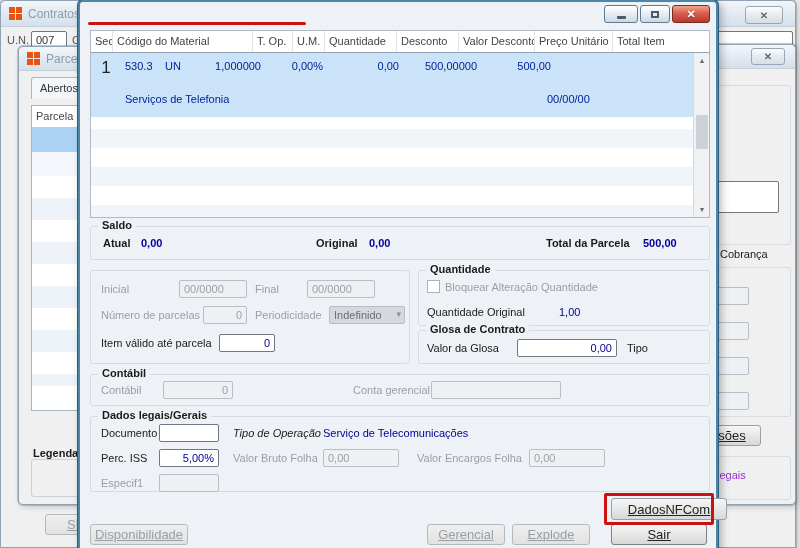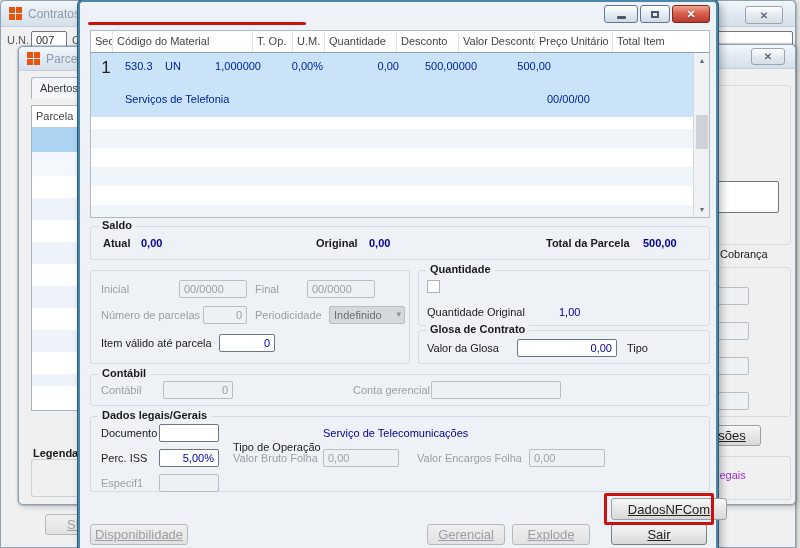--- a/index.html
+++ b/index.html
@@ -224,20 +224,21 @@
       <div class="field" style="left:112px;top:35px;width:44px;">0</div>
       <div class="lbl" style="left:164px;top:38px;">Periodicidade</div>
       <div class="field drop" style="left:238px;top:35px;width:76px;"><span>Indefinido</span><span class="chev">▾</span></div>
       <div class="lbl-b" style="left:10px;top:66px;">Item válido até parcela</div>
       <div class="field white" style="left:128px;top:63px;width:56px;">0</div>
     </div>
 
     <div class="gb" style="left:338px;top:268px;width:292px;height:56px;">
       <div class="gb-title">Quantidade</div>
       <div class="cb" style="left:8px;top:9px;"></div>
+      <div class="lbl" style="left:26px;top:10px;">Bloquear Alteração Quantidade</div>
       <div class="lbl-b" style="left:8px;top:35px;">Quantidade Original</div>
       <div class="lbl-b navy" style="left:140px;top:35px;">1,00</div>
     </div>
 
     <div class="gb" style="left:338px;top:328px;width:292px;height:34px;">
       <div class="gb-title">Glosa de Contrato</div>
       <div class="lbl-b" style="left:8px;top:11px;">Valor da Glosa</div>
       <div class="field white" style="left:98px;top:8px;width:100px;">0,00</div>
       <div class="lbl-b" style="left:208px;top:11px;">Tipo</div>
     </div>
@@ -247,21 +248,21 @@
       <div class="lbl" style="left:10px;top:9px;">Contábil</div>
       <div class="field" style="left:72px;top:6px;width:70px;">0</div>
       <div class="lbl" style="left:262px;top:9px;">Conta gerencial</div>
       <div class="field left" style="left:340px;top:6px;width:130px;"></div>
     </div>
 
     <div class="gb" style="left:10px;top:414px;width:620px;height:76px;">
       <div class="gb-title">Dados legais/Gerais</div>
       <div class="lbl-b" style="left:10px;top:10px;">Documento</div>
       <div class="field white" style="left:68px;top:7px;width:60px;"></div>
-      <div class="lbl-b" style="left:142px;top:24px;">Tipo de Operação</div>
+      <div class="lbl-b" style="left:142px;top:10px;font-style:italic;">Tipo de Operação</div>
       <div class="lbl-b navy" style="left:232px;top:10px;">Serviço de Telecomunicações</div>
       <div class="lbl-b" style="left:10px;top:35px;">Perc. ISS</div>
       <div class="field white" style="left:68px;top:32px;width:60px;">5,00%</div>
       <div class="lbl" style="left:142px;top:35px;">Valor Bruto Folha</div>
       <div class="field left" style="left:232px;top:32px;width:76px;">0,00</div>
       <div class="lbl" style="left:326px;top:35px;">Valor Encargos Folha</div>
       <div class="field left" style="left:438px;top:32px;width:76px;">0,00</div>
       <div class="lbl" style="left:10px;top:60px;">Especif1</div>
       <div class="field" style="left:68px;top:57px;width:60px;"></div>
     </div>

